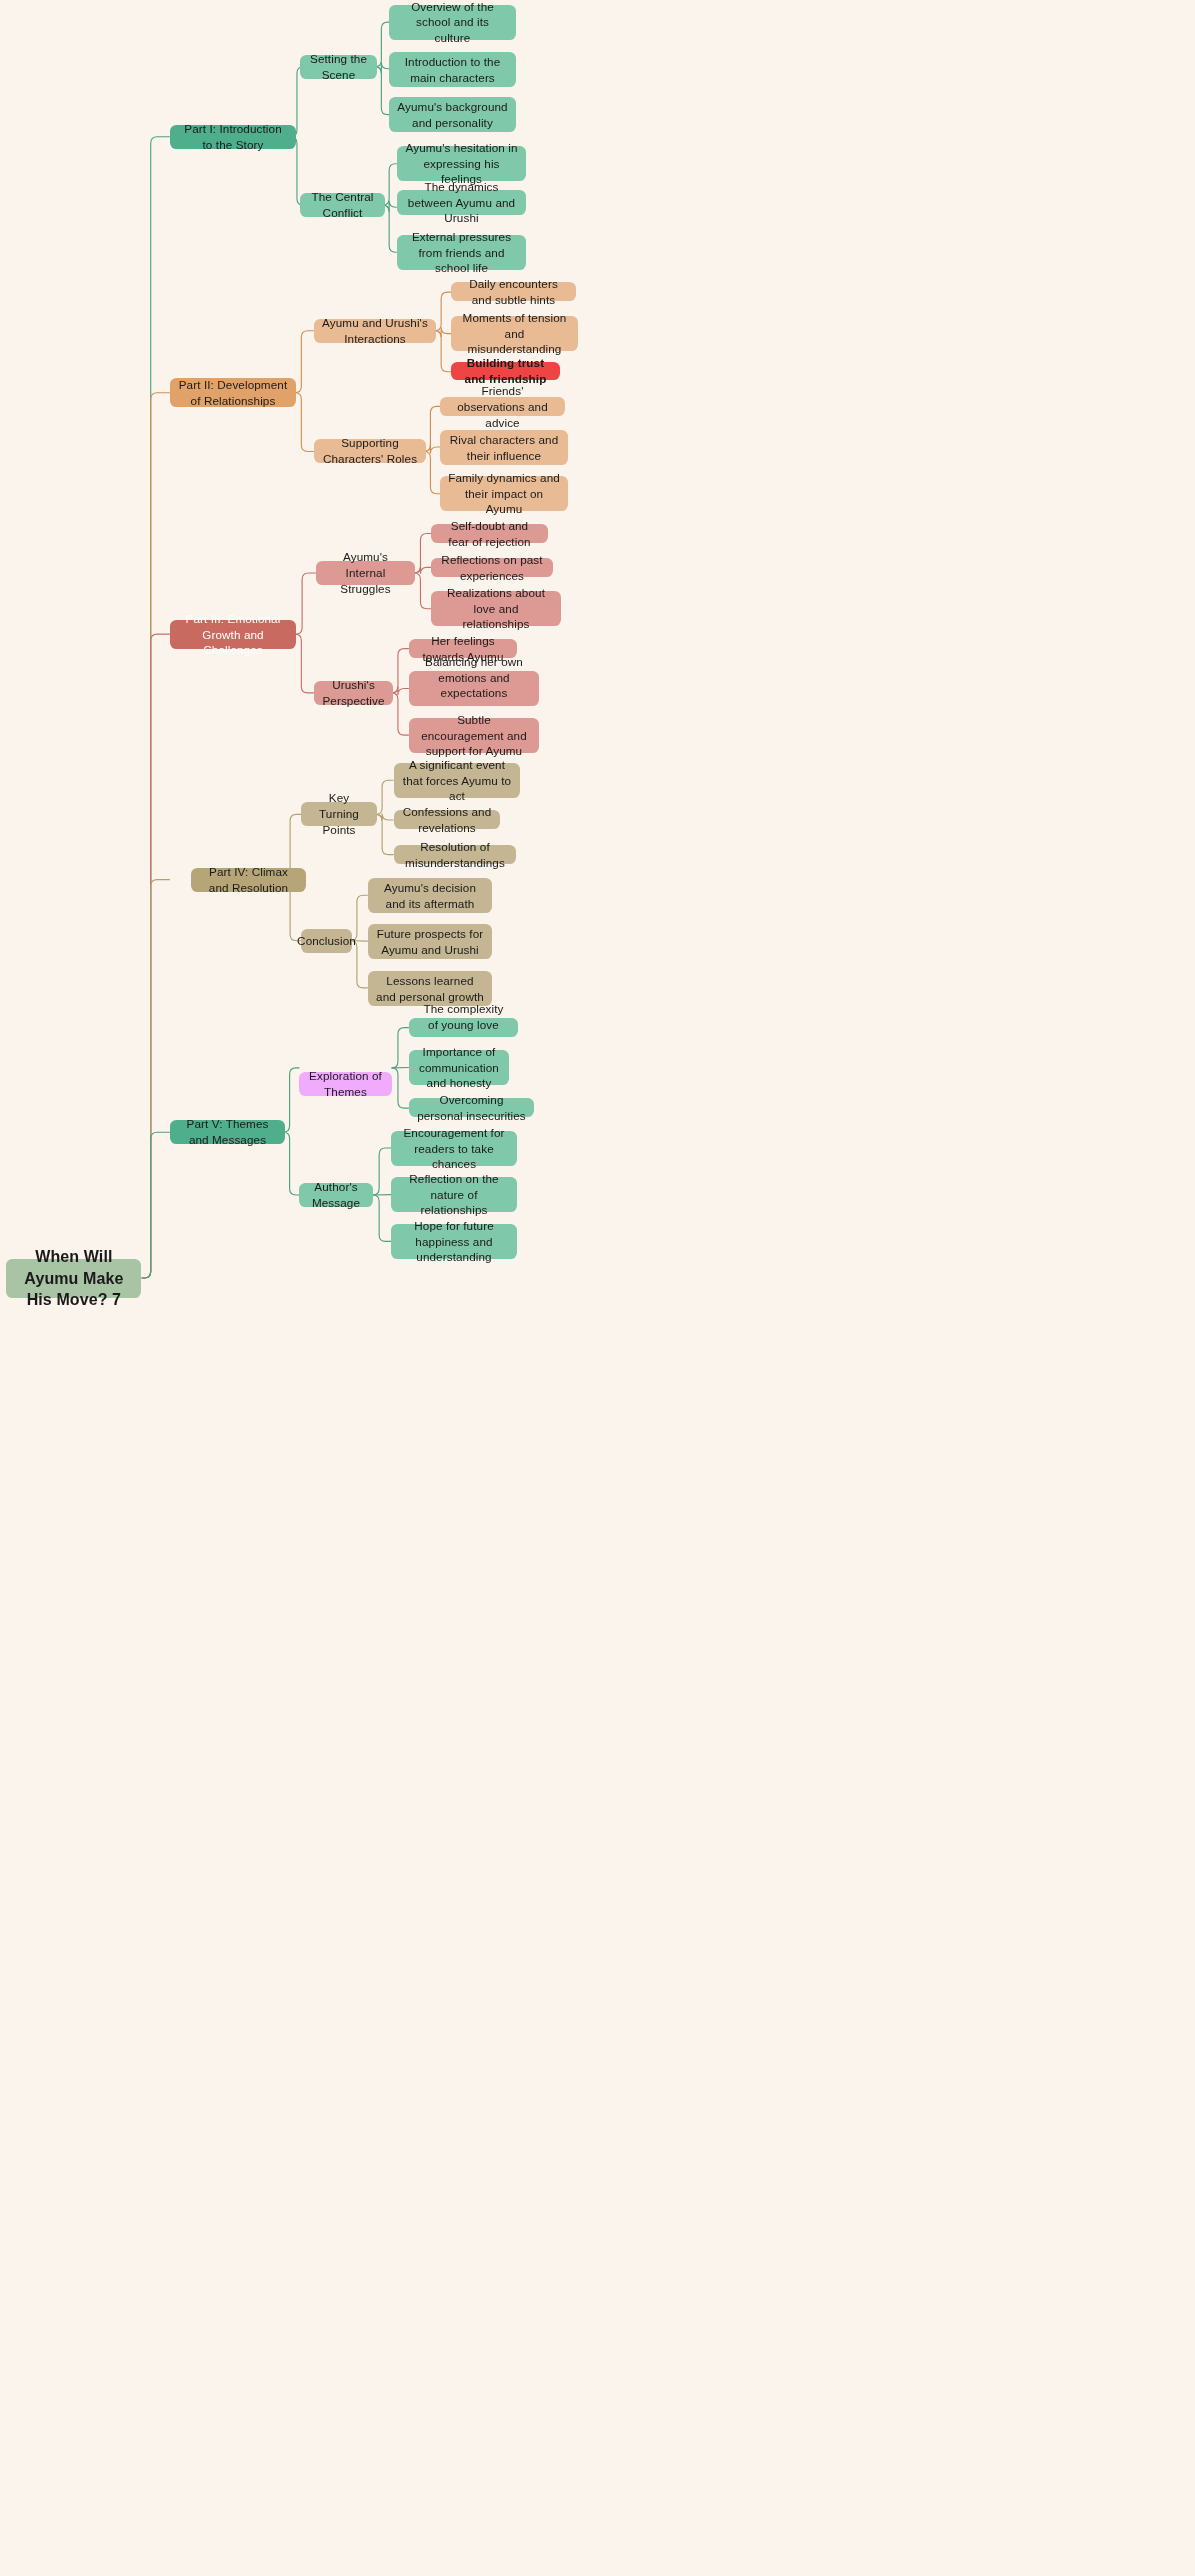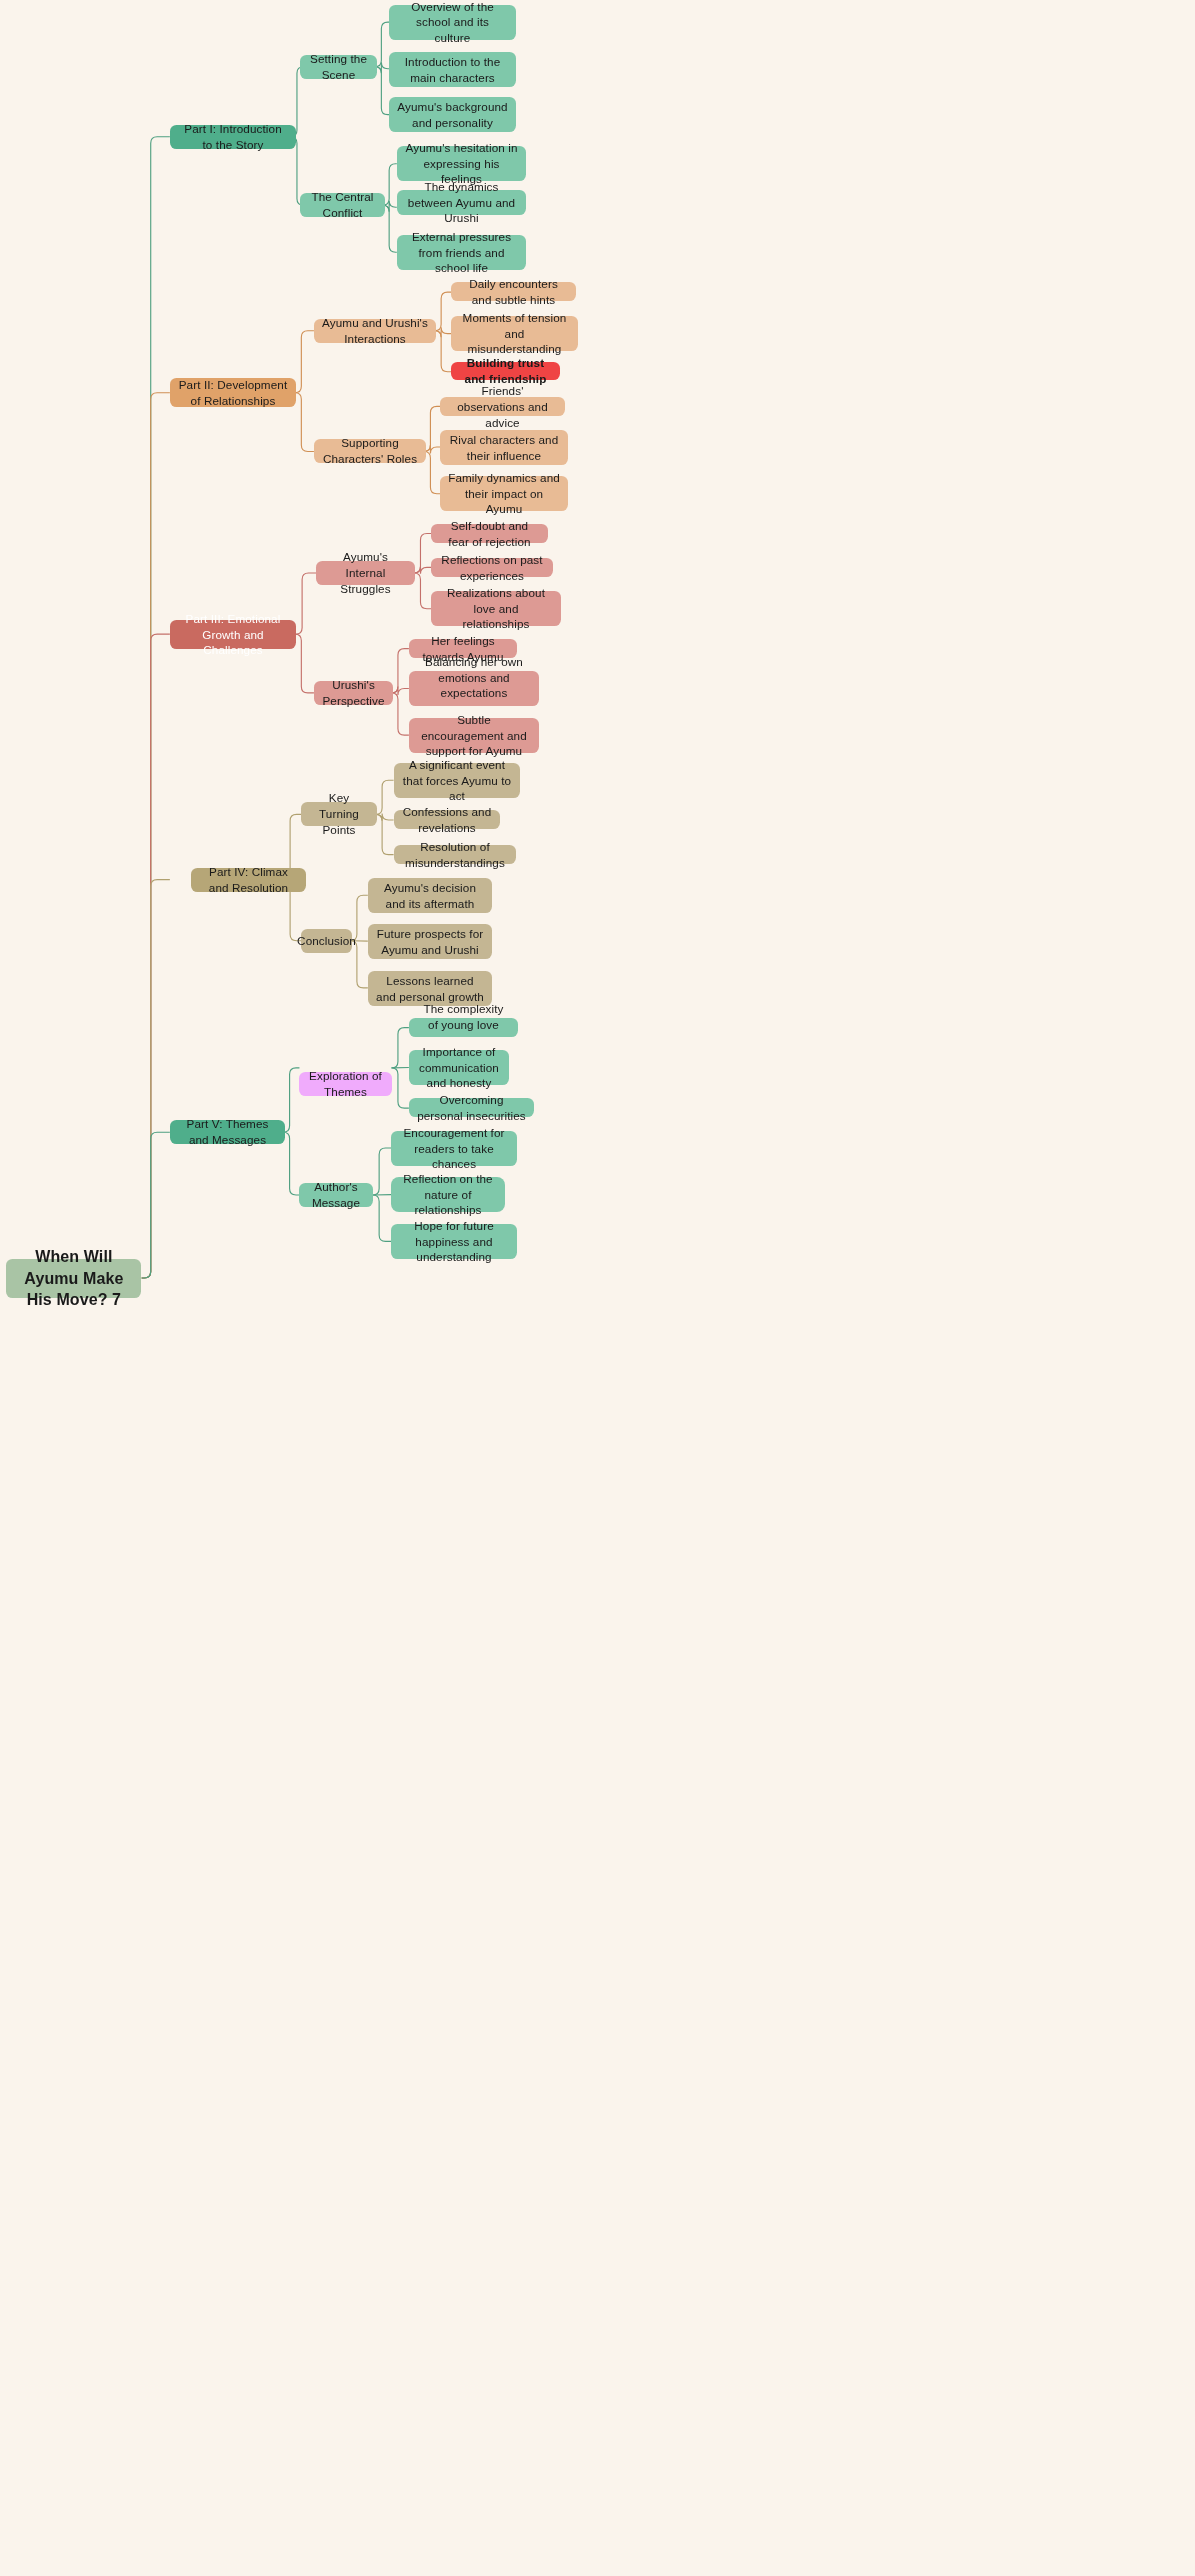--- a/index.html
+++ b/index.html
@@ -206,21 +206,21 @@
       </div>
       <div class="node l3" style="left: 409px; top: 1098px; width: 125px; height: 19.3px; background: rgb(127, 200, 170);">
         <span>Overcoming personal insecurities</span>
       </div>
       <div class="node l2" style="left: 299px; top: 1183px; width: 74px; height: 24px; background: rgb(127, 200, 170);">
         <span>Author's Message</span>
       </div>
       <div class="node l3" style="left: 391px; top: 1131px; width: 126px; height: 35px; background: rgb(127, 200, 170);">
         <span>Encouragement for readers to take chances</span>
       </div>
-      <div class="node l3" style="left: 391px; top: 1177px; width: 114px; height: 35px; background: rgb(127, 200, 170); border-radius: 8px;">
+      <div class="node l3" style="left: 391px; top: 1177px; width: 126px; height: 35px; background: rgb(127, 200, 170);">
         <span>Reflection on the nature of relationships</span>
       </div>
       <div class="node l3" style="left: 391px; top: 1224px; width: 126px; height: 35px; background: rgb(127, 200, 170);">
         <span>Hope for future happiness and understanding</span>
       </div>
     </div>
 </div>
 
 
 </body></html>

